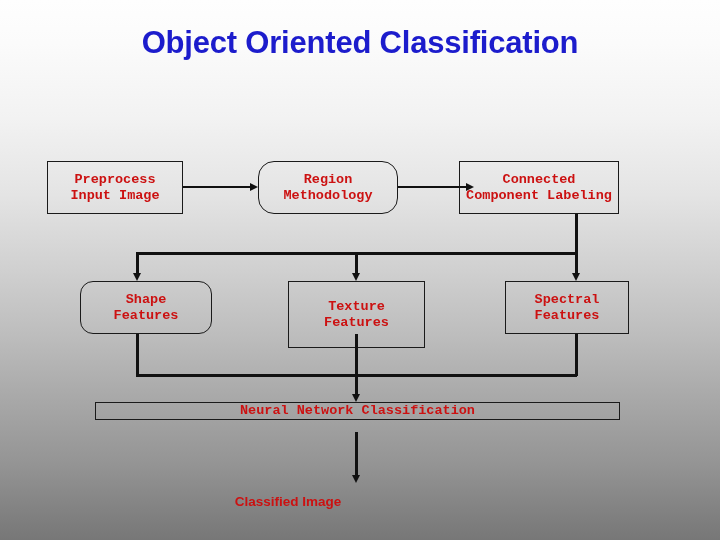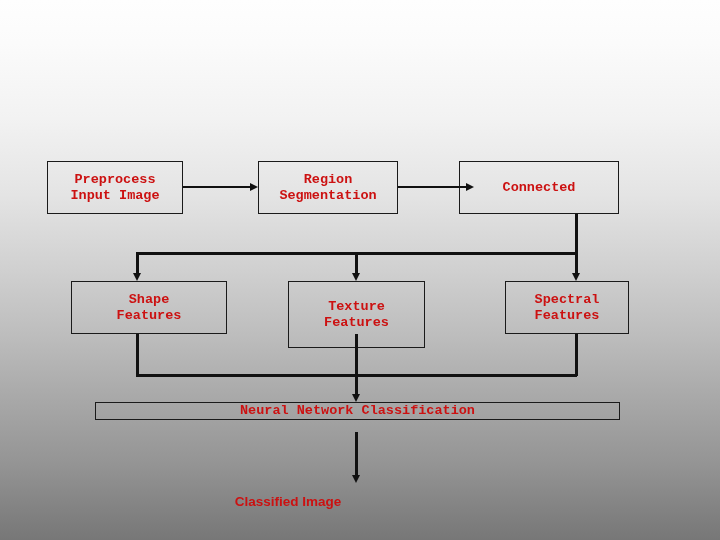--- a/index.html
+++ b/index.html
@@ -97,39 +97,41 @@
     border-left: 4.5px solid transparent;
     border-right: 4.5px solid transparent;
   }
 </style>
 </head>
 <body>
 
 <div id="slide">
 
   <div id="title">
+    <span class="line">Object Oriented Classification</span>
   </div>
 
   <div class="box" style="left:47px; top:161px; width:136px; height:53px;">
     <span class="txt">
       <span class="l1">Preprocess</span>
       <span class="l2">Input Image</span>
     </span>
   </div>
 
-  <div class="box" style="left:258px; top:161px; width:140px; height:53px;">
+  <div class="box" style="left:258px; top:161px; width:140px; height:53px;border-radius:16px;">
     <span class="txt">
       <span class="l1">Region</span>
-      <span class="l2">Segmentation</span>
+      <span class="l2">Methodology</span>
     </span>
   </div>
 
   <div class="box" style="left:459px; top:161px; width:160px; height:53px;">
     <span class="txt">
       <span class="l1">Connected</span>
+      <span class="l2">Component Labeling</span>
     </span>
   </div>
 
   <div class="hline" style="left:183px; top:186px; width:67px;"></div>
   <div class="arrow-right" style="left:250px; top:182.5px;"></div>
 
   <div class="hline" style="left:398px; top:186px; width:68px;"></div>
   <div class="arrow-right" style="left:466px; top:182.5px;"></div>
 
   <div class="vline" style="left:575px; top:214px; width:2.5px; height:40px;"></div>
@@ -137,21 +139,21 @@
 
   <div class="vline" style="left:136px; top:252px; width:2.5px; height:22px;"></div>
   <div class="arrow-down" style="left:132.5px; top:273px;"></div>
 
   <div class="vline" style="left:355px; top:252px; width:2.5px; height:22px;"></div>
   <div class="arrow-down" style="left:351.5px; top:273px;"></div>
 
   <div class="vline" style="left:575px; top:252px; width:2.5px; height:22px;"></div>
   <div class="arrow-down" style="left:571.5px; top:273px;"></div>
 
-  <div class="box" style="left:71px; top:281px; width:156px; height:53px;">
+  <div class="box" style="left:80px; top:281px; width:132px; height:53px;border-radius:13px;">
     <span class="txt">
       <span class="l1">Shape</span>
       <span class="l2">Features</span>
     </span>
   </div>
 
   <div class="box" style="left:288px; top:281px; width:137px; height:67px;">
     <span class="txt">
       <span class="l1">Texture</span>
       <span class="l2">Features</span>

